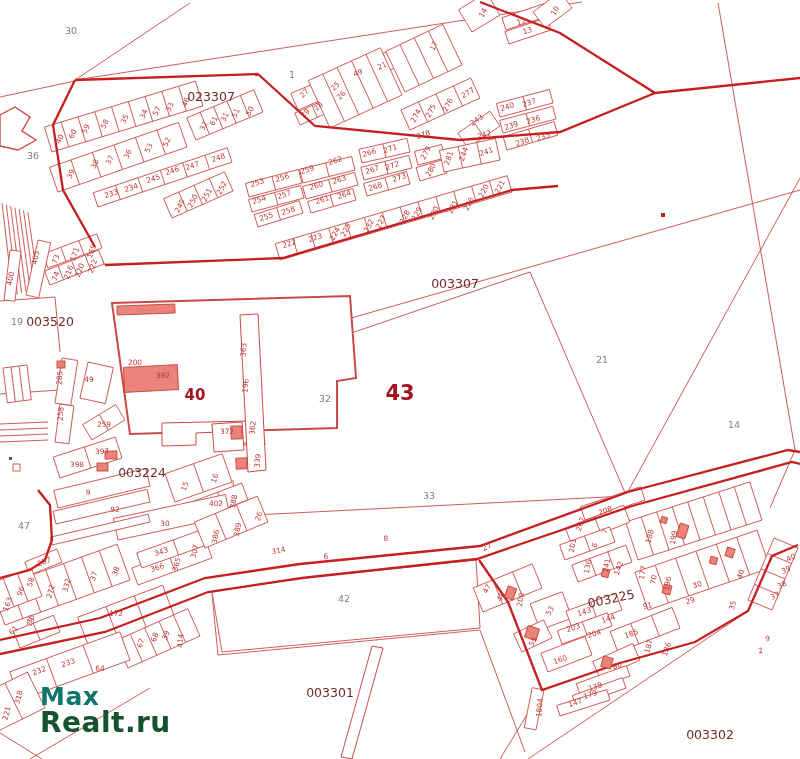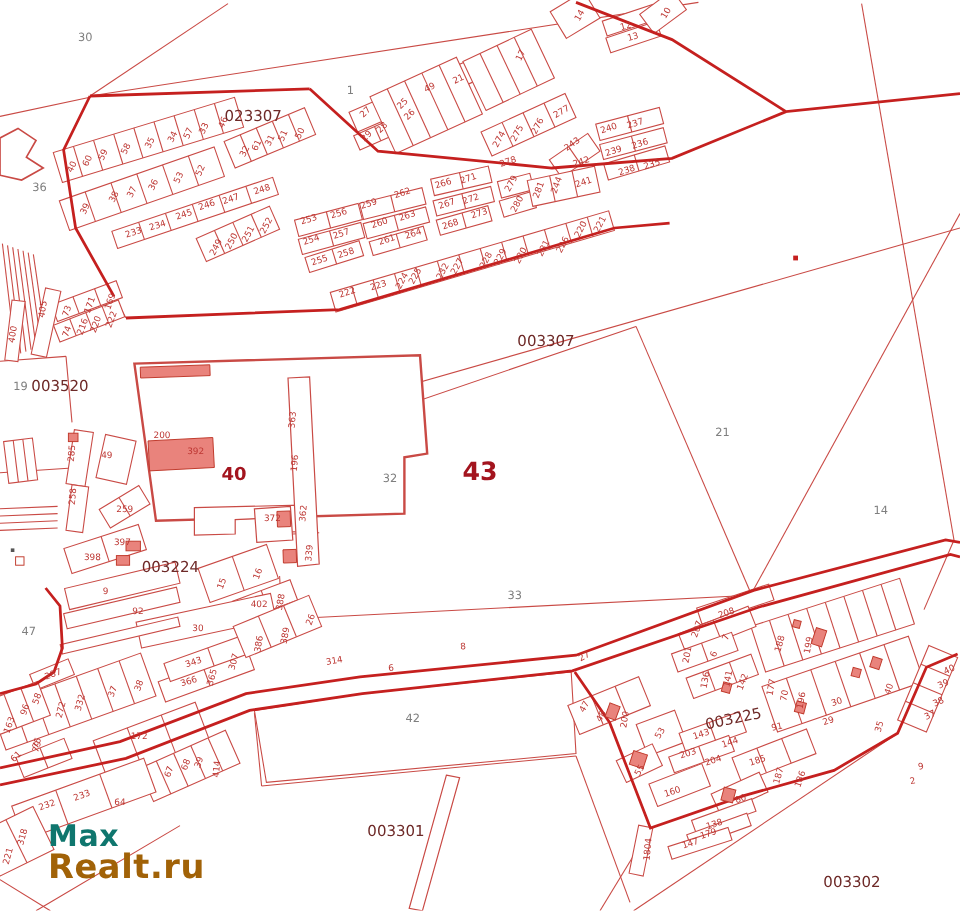--- a/index.html
+++ b/index.html
@@ -507,15 +507,15 @@
         <text x="142" y="477" font-size="12.5" fill="#6e2a28" text-anchor="middle" font-family="&quot;DejaVu Sans&quot;,&quot;Liberation Sans&quot;,sans-serif">003224</text>
         <text x="612" y="603" font-size="12.5" fill="#6e2a28" text-anchor="middle" font-family="&quot;DejaVu Sans&quot;,&quot;Liberation Sans&quot;,sans-serif" transform="rotate(-12,612,603)">003225</text>
         <text x="330" y="697" font-size="12.5" fill="#6e2a28" text-anchor="middle" font-family="&quot;DejaVu Sans&quot;,&quot;Liberation Sans&quot;,sans-serif">003301</text>
         <text x="710" y="739" font-size="12.5" fill="#6e2a28" text-anchor="middle" font-family="&quot;DejaVu Sans&quot;,&quot;Liberation Sans&quot;,sans-serif">003302</text>
         <text x="195" y="400" font-size="15" fill="#a3141e" text-anchor="middle" font-family="&quot;DejaVu Sans&quot;,&quot;Liberation Sans&quot;,sans-serif" font-weight="bold">40</text>
         <text x="400" y="400" font-size="21" fill="#a3141e" text-anchor="middle" font-family="&quot;DejaVu Sans&quot;,&quot;Liberation Sans&quot;,sans-serif" font-weight="bold">43</text>
       </g>
     </svg>
   <div class="wm">
     <div class="l1" style="color: #0f766e;">Max</div>
-    <div class="l2" style="color: #a16207;">Realt.ru</div>
+    <div class="l2" style="color: #14532d;">Realt.ru</div>
   </div>
 </div>
 
 </body></html>

